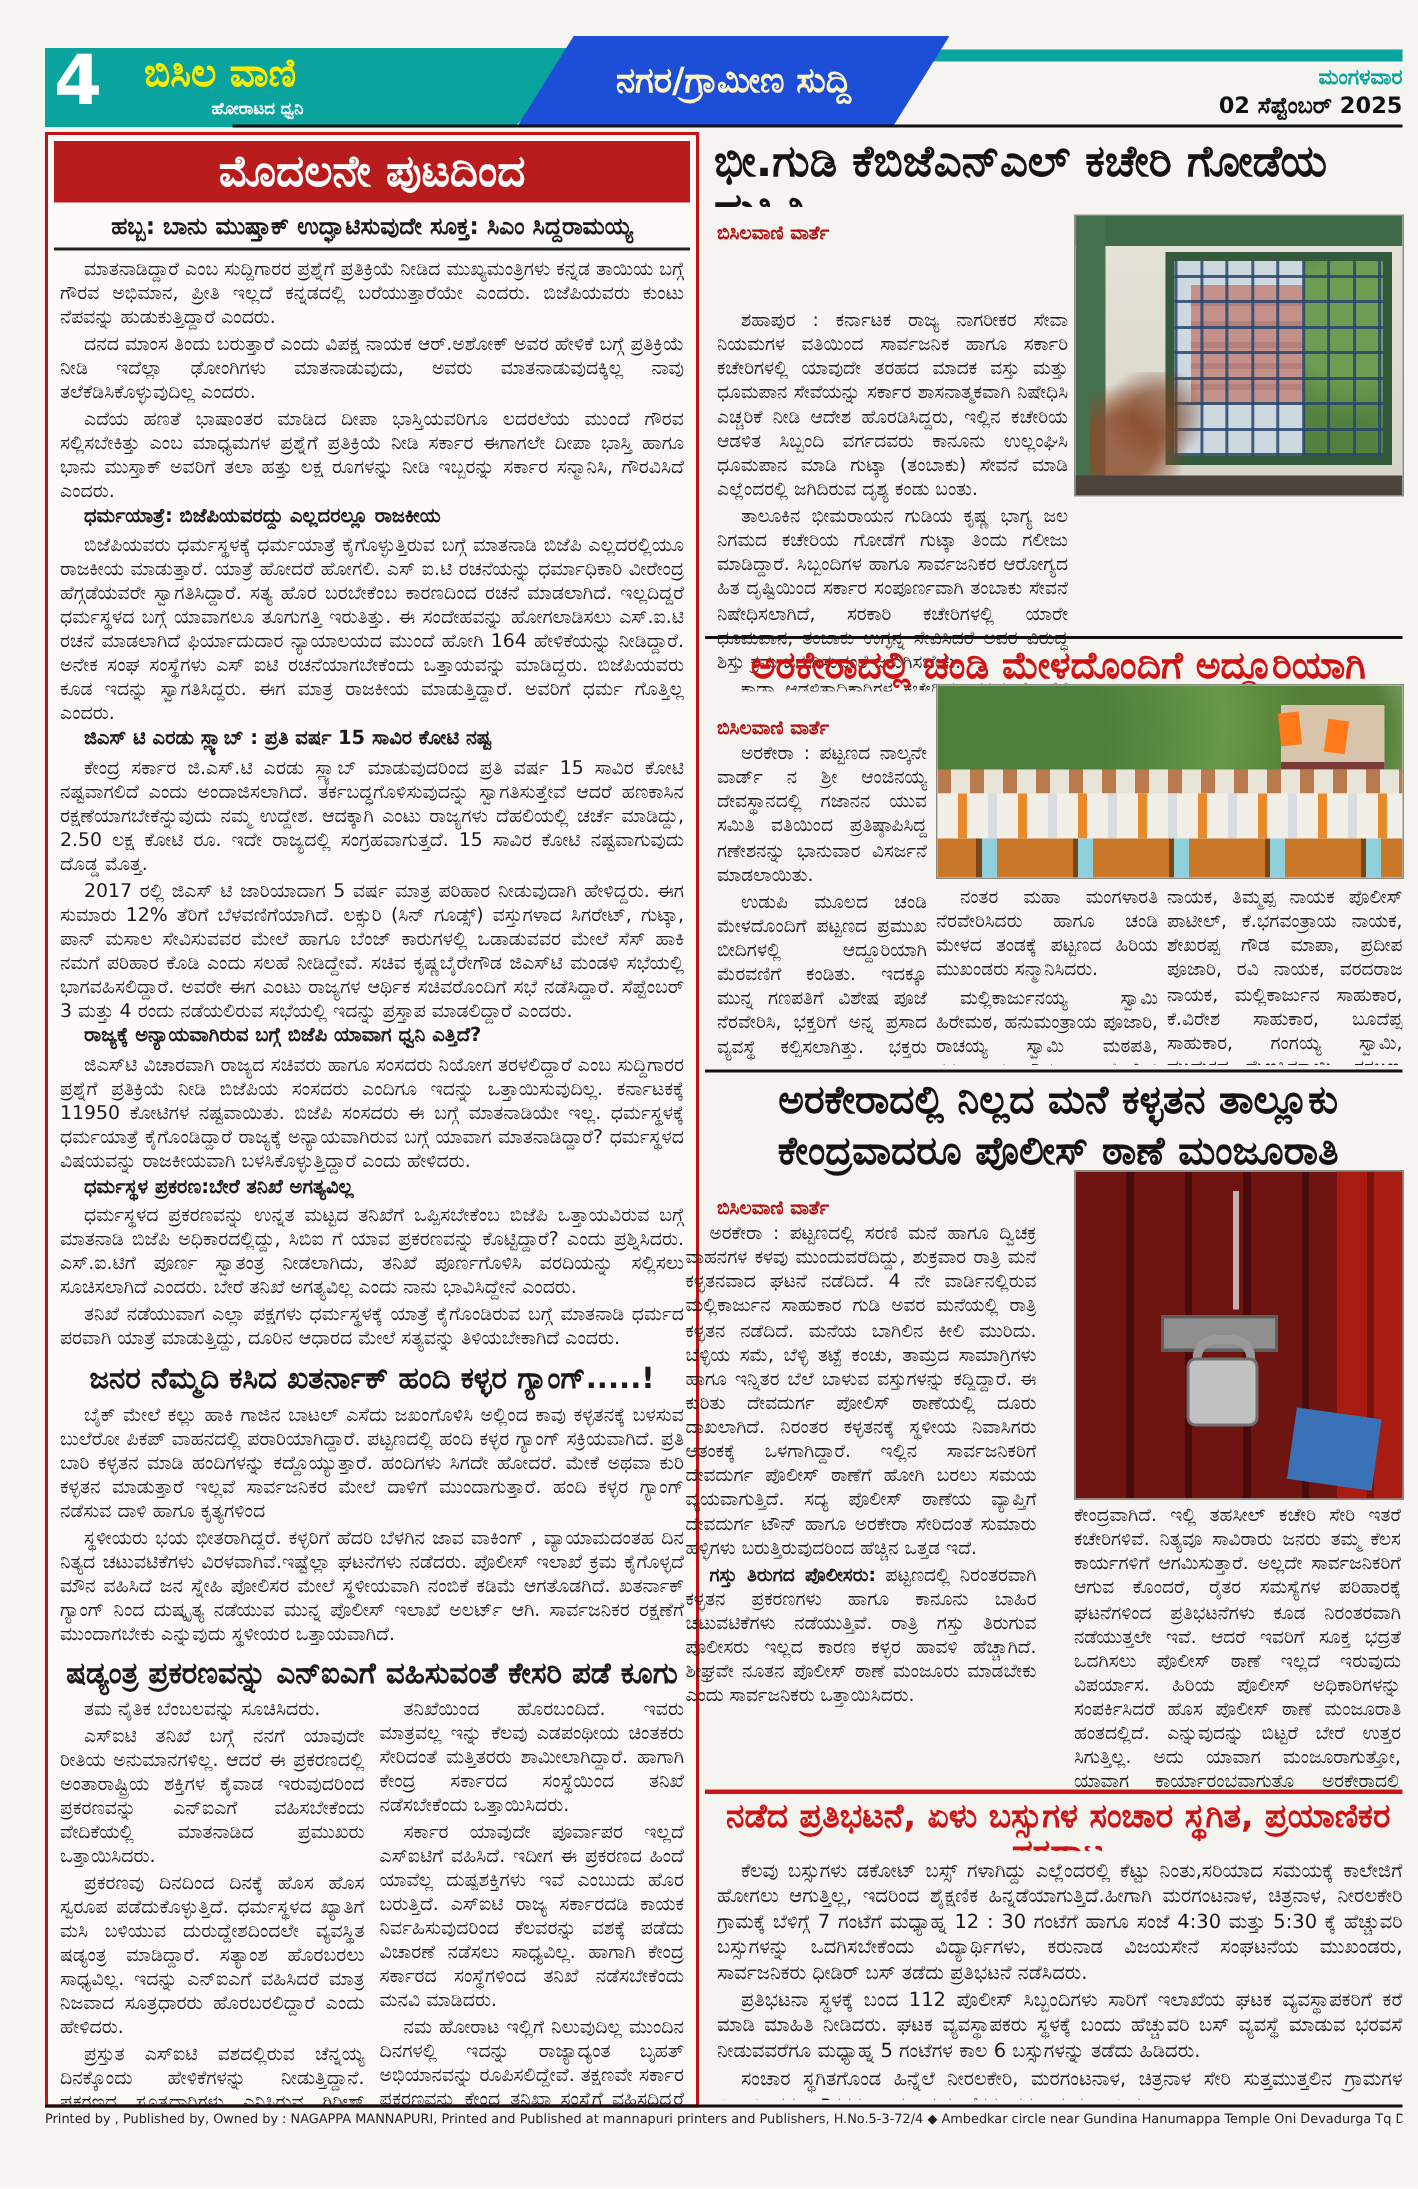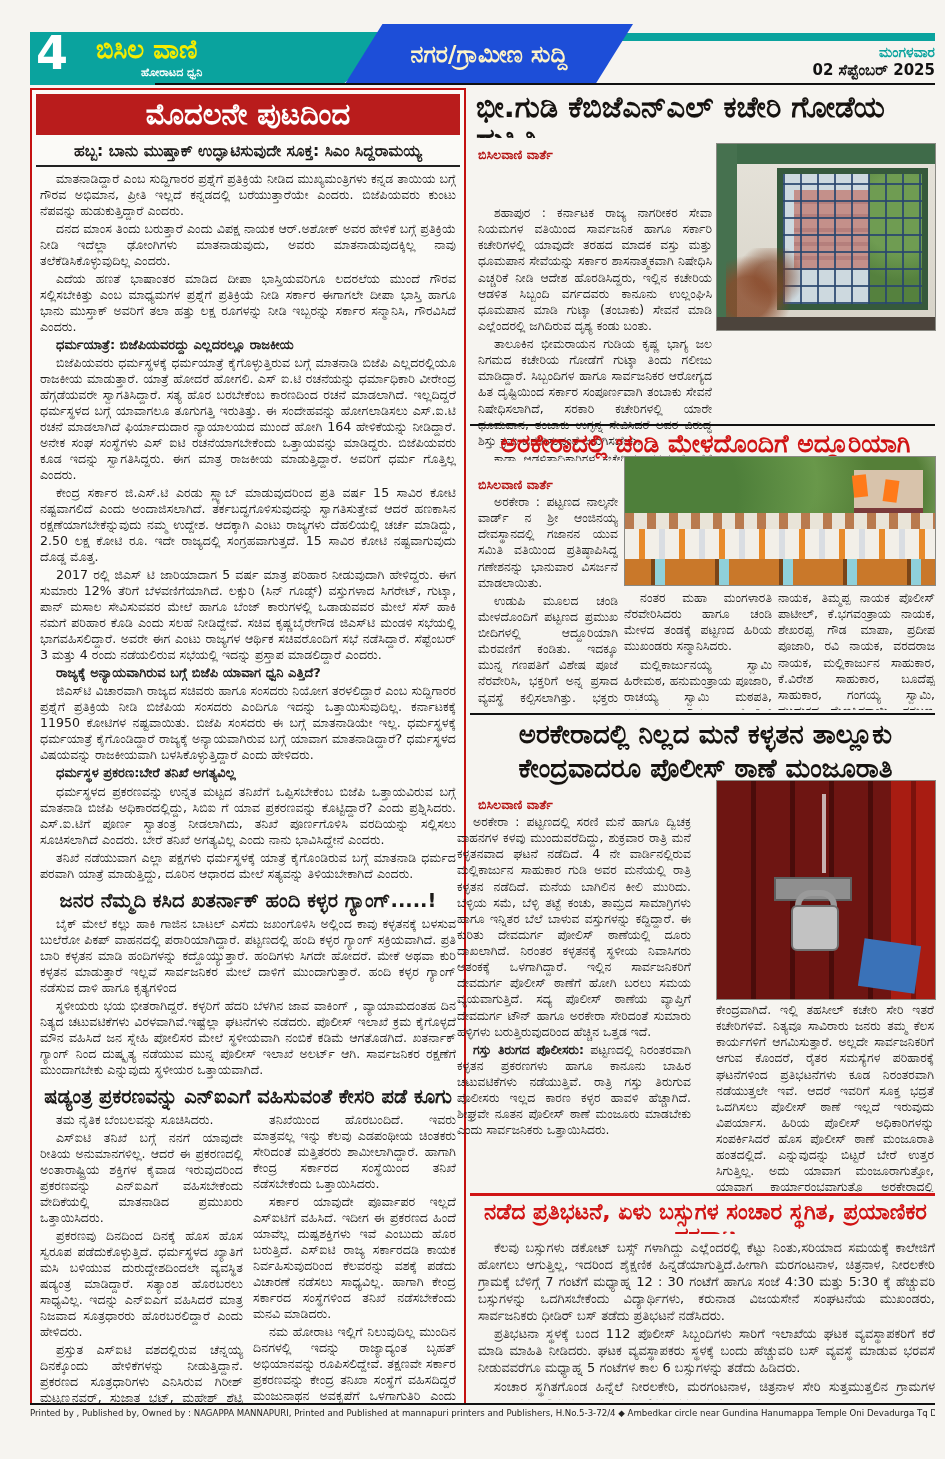--- a/index.html
+++ b/index.html
@@ -112,20 +112,21 @@
 
   <div class="leftbox">
     <div class="banner">ಮೊದಲನೇ ಪುಟದಿಂದ</div>
     <div class="leadhead">ಹಬ್ಬ: ಬಾನು ಮುಷ್ತಾಕ್ ಉದ್ಘಾಟಿಸುವುದೇ ಸೂಕ್ತ: ಸಿಎಂ ಸಿದ್ದರಾಮಯ್ಯ</div>
     <div class="lcontent">
       <p class="bp">ಮಾತನಾಡಿದ್ದಾರೆ ಎಂಬ ಸುದ್ದಿಗಾರರ ಪ್ರಶ್ನೆಗೆ ಪ್ರತಿಕ್ರಿಯೆ ನೀಡಿದ ಮುಖ್ಯಮಂತ್ರಿಗಳು ಕನ್ನಡ ತಾಯಿಯ ಬಗ್ಗೆ ಗೌರವ ಅಭಿಮಾನ, ಪ್ರೀತಿ ಇಲ್ಲದೆ ಕನ್ನಡದಲ್ಲಿ ಬರೆಯುತ್ತಾರೆಯೇ ಎಂದರು. ಬಿಜೆಪಿಯವರು ಕುಂಟು ನೆಪವನ್ನು ಹುಡುಕುತ್ತಿದ್ದಾರೆ ಎಂದರು.</p>
       <p class="bp">ದನದ ಮಾಂಸ ತಿಂದು ಬರುತ್ತಾರೆ ಎಂದು ವಿಪಕ್ಷ ನಾಯಕ ಆರ್.ಅಶೋಕ್ ಅವರ ಹೇಳಿಕೆ ಬಗ್ಗೆ ಪ್ರತಿಕ್ರಿಯೆ ನೀಡಿ ಇದೆಲ್ಲಾ ಢೋಂಗಿಗಳು ಮಾತನಾಡುವುದು, ಅವರು ಮಾತನಾಡುವುದಕ್ಕಿಲ್ಲ ನಾವು ತಲೆಕೆಡಿಸಿಕೊಳ್ಳುವುದಿಲ್ಲ ಎಂದರು.</p>
       <p class="bp">ಎದೆಯ ಹಣತೆ ಭಾಷಾಂತರ ಮಾಡಿದ ದೀಪಾ ಭಾಸ್ತಿಯವರಿಗೂ ಲದರಲೆಯ ಮುಂದೆ ಗೌರವ ಸಲ್ಲಿಸಬೇಕಿತ್ತು ಎಂಬ ಮಾಧ್ಯಮಗಳ ಪ್ರಶ್ನೆಗೆ ಪ್ರತಿಕ್ರಿಯೆ ನೀಡಿ ಸರ್ಕಾರ ಈಗಾಗಲೇ ದೀಪಾ ಭಾಸ್ತಿ ಹಾಗೂ ಭಾನು ಮುಸ್ತಾಕ್ ಅವರಿಗೆ ತಲಾ ಹತ್ತು ಲಕ್ಷ ರೂಗಳನ್ನು ನೀಡಿ ಇಬ್ಬರನ್ನು ಸರ್ಕಾರ ಸನ್ಮಾನಿಸಿ, ಗೌರವಿಸಿದೆ ಎಂದರು.</p>
       <div class="subh">ಧರ್ಮಯಾತ್ರೆ: ಬಿಜೆಪಿಯವರದ್ದು ಎಲ್ಲದರಲ್ಲೂ ರಾಜಕೀಯ</div>
       <p class="bp">ಬಿಜೆಪಿಯವರು ಧರ್ಮಸ್ಥಳಕ್ಕೆ ಧರ್ಮಯಾತ್ರೆ ಕೈಗೊಳ್ಳುತ್ತಿರುವ ಬಗ್ಗೆ ಮಾತನಾಡಿ ಬಿಜೆಪಿ ಎಲ್ಲದರಲ್ಲಿಯೂ ರಾಜಕೀಯ ಮಾಡುತ್ತಾರೆ. ಯಾತ್ರೆ ಹೋದರೆ ಹೋಗಲಿ. ಎಸ್ ಐ.ಟಿ ರಚನೆಯನ್ನು ಧರ್ಮಾಧಿಕಾರಿ ವೀರೇಂದ್ರ ಹೆಗ್ಗಡೆಯವರೇ ಸ್ವಾಗತಿಸಿದ್ದಾರೆ. ಸತ್ಯ ಹೊರ ಬರಬೇಕೆಂಬ ಕಾರಣದಿಂದ ರಚನೆ ಮಾಡಲಾಗಿದೆ. ಇಲ್ಲದಿದ್ದರೆ ಧರ್ಮಸ್ಥಳದ ಬಗ್ಗೆ ಯಾವಾಗಲೂ ತೂಗುಗತ್ತಿ ಇರುತಿತ್ತು. ಈ ಸಂದೇಹವನ್ನು ಹೋಗಲಾಡಿಸಲು ಎಸ್.ಐ.ಟಿ ರಚನೆ ಮಾಡಲಾಗಿದೆ ಫಿರ್ಯಾದುದಾರ ನ್ಯಾಯಾಲಯದ ಮುಂದೆ ಹೋಗಿ 164 ಹೇಳಿಕೆಯನ್ನು ನೀಡಿದ್ದಾರೆ. ಅನೇಕ ಸಂಘ ಸಂಸ್ಥೆಗಳು ಎಸ್ ಐಟಿ ರಚನೆಯಾಗಬೇಕೆಂದು ಒತ್ತಾಯವನ್ನು ಮಾಡಿದ್ದರು. ಬಿಜೆಪಿಯವರು ಕೂಡ ಇದನ್ನು ಸ್ವಾಗತಿಸಿದ್ದರು. ಈಗ ಮಾತ್ರ ರಾಜಕೀಯ ಮಾಡುತ್ತಿದ್ದಾರೆ. ಅವರಿಗೆ ಧರ್ಮ ಗೊತ್ತಿಲ್ಲ ಎಂದರು.</p>
+      <div class="subh">ಜಿಎಸ್ ಟಿ ಎರಡು ಸ್ಲ್ಯಾಬ್ : ಪ್ರತಿ ವರ್ಷ 15 ಸಾವಿರ ಕೋಟಿ ನಷ್ಟ</div>
       <p class="bp">ಕೇಂದ್ರ ಸರ್ಕಾರ ಜಿ.ಎಸ್.ಟಿ ಎರಡು ಸ್ಲ್ಯಾಬ್ ಮಾಡುವುದರಿಂದ ಪ್ರತಿ ವರ್ಷ 15 ಸಾವಿರ ಕೋಟಿ ನಷ್ಟವಾಗಲಿದೆ ಎಂದು ಅಂದಾಜಿಸಲಾಗಿದೆ. ತರ್ಕಬದ್ಧಗೊಳಿಸುವುದನ್ನು ಸ್ವಾಗತಿಸುತ್ತೇವೆ ಆದರೆ ಹಣಕಾಸಿನ ರಕ್ಷಣೆಯಾಗಬೇಕೆನ್ನುವುದು ನಮ್ಮ ಉದ್ದೇಶ. ಆದಕ್ಕಾಗಿ ಎಂಟು ರಾಜ್ಯಗಳು ದೆಹಲಿಯಲ್ಲಿ ಚರ್ಚೆ ಮಾಡಿದ್ದು, 2.50 ಲಕ್ಷ ಕೋಟಿ ರೂ. ಇದೇ ರಾಜ್ಯದಲ್ಲಿ ಸಂಗ್ರಹವಾಗುತ್ತದೆ. 15 ಸಾವಿರ ಕೋಟಿ ನಷ್ಟವಾಗುವುದು ದೊಡ್ಡ ಮೊತ್ತ.</p>
       <p class="bp">2017 ರಲ್ಲಿ ಜಿಎಸ್ ಟಿ ಜಾರಿಯಾದಾಗ 5 ವರ್ಷ ಮಾತ್ರ ಪರಿಹಾರ ನೀಡುವುದಾಗಿ ಹೇಳಿದ್ದರು. ಈಗ ಸುಮಾರು 12% ತೆರಿಗೆ ಬೆಳವಣಿಗೆಯಾಗಿದೆ. ಲಕ್ಸುರಿ (ಸಿನ್ ಗೂಡ್ಸ್) ವಸ್ತುಗಳಾದ ಸಿಗರೇಟ್, ಗುಟ್ಕಾ, ಪಾನ್ ಮಸಾಲ ಸೇವಿಸುವವರ ಮೇಲೆ ಹಾಗೂ ಬೆಂಜ್ ಕಾರುಗಳಲ್ಲಿ ಒಡಾಡುವವರ ಮೇಲೆ ಸೆಸ್ ಹಾಕಿ ನಮಗೆ ಪರಿಹಾರ ಕೊಡಿ ಎಂದು ಸಲಹೆ ನೀಡಿದ್ದೇವೆ. ಸಚಿವ ಕೃಷ್ಣಬೈರೇಗೌಡ ಜಿಎಸ್‌ಟಿ ಮಂಡಳಿ ಸಭೆಯಲ್ಲಿ ಭಾಗವಹಿಸಲಿದ್ದಾರೆ. ಅವರೇ ಈಗ ಎಂಟು ರಾಜ್ಯಗಳ ಆರ್ಥಿಕ ಸಚಿವರೊಂದಿಗೆ ಸಭೆ ನಡೆಸಿದ್ದಾರೆ. ಸೆಪ್ಟೆಂಬರ್ 3 ಮತ್ತು 4 ರಂದು ನಡೆಯಲಿರುವ ಸಭೆಯಲ್ಲಿ ಇದನ್ನು ಪ್ರಸ್ತಾಪ ಮಾಡಲಿದ್ದಾರೆ ಎಂದರು.</p>
       <div class="subh">ರಾಜ್ಯಕ್ಕೆ ಅನ್ಯಾಯವಾಗಿರುವ ಬಗ್ಗೆ ಬಿಜೆಪಿ ಯಾವಾಗ ಧ್ವನಿ ಎತ್ತಿದೆ?</div>
       <p class="bp">ಜಿಎಸ್‌ಟಿ ವಿಚಾರವಾಗಿ ರಾಜ್ಯದ ಸಚಿವರು ಹಾಗೂ ಸಂಸದರು ನಿಯೋಗ ತರಳಲಿದ್ದಾರೆ ಎಂಬ ಸುದ್ದಿಗಾರರ ಪ್ರಶ್ನೆಗೆ ಪ್ರತಿಕ್ರಿಯೆ ನೀಡಿ ಬಿಜೆಪಿಯ ಸಂಸದರು ಎಂದಿಗೂ ಇದನ್ನು ಒತ್ತಾಯಿಸುವುದಿಲ್ಲ. ಕರ್ನಾಟಕಕ್ಕೆ 11950 ಕೋಟಿಗಳ ನಷ್ಟವಾಯಿತು. ಬಿಜೆಪಿ ಸಂಸದರು ಈ ಬಗ್ಗೆ ಮಾತನಾಡಿಯೇ ಇಲ್ಲ. ಧರ್ಮಸ್ಥಳಕ್ಕೆ ಧರ್ಮಯಾತ್ರೆ ಕೈಗೊಂಡಿದ್ದಾರೆ ರಾಜ್ಯಕ್ಕೆ ಅನ್ಯಾಯವಾಗಿರುವ ಬಗ್ಗೆ ಯಾವಾಗ ಮಾತನಾಡಿದ್ದಾರೆ? ಧರ್ಮಸ್ಥಳದ ವಿಷಯವನ್ನು ರಾಜಕೀಯವಾಗಿ ಬಳಸಿಕೊಳ್ಳುತ್ತಿದ್ದಾರೆ ಎಂದು ಹೇಳಿದರು.</p>
       <div class="subh">ಧರ್ಮಸ್ಥಳ ಪ್ರಕರಣ:ಬೇರೆ ತನಿಖೆ ಅಗತ್ಯವಿಲ್ಲ</div>
       <p class="bp">ಧರ್ಮಸ್ಥಳದ ಪ್ರಕರಣವನ್ನು ಉನ್ನತ ಮಟ್ಟದ ತನಿಖೆಗೆ ಒಪ್ಪಿಸಬೇಕೆಂಬ ಬಿಜೆಪಿ ಒತ್ತಾಯವಿರುವ ಬಗ್ಗೆ ಮಾತನಾಡಿ ಬಿಜೆಪಿ ಅಧಿಕಾರದಲ್ಲಿದ್ದು, ಸಿಬಿಐ ಗೆ ಯಾವ ಪ್ರಕರಣವನ್ನು ಕೊಟ್ಟಿದ್ದಾರೆ? ಎಂದು ಪ್ರಶ್ನಿಸಿದರು. ಎಸ್.ಐ.ಟಿಗೆ ಪೂರ್ಣ ಸ್ವಾತಂತ್ರ ನೀಡಲಾಗಿದು, ತನಿಖೆ ಪೂರ್ಣಗೊಳಿಸಿ ವರದಿಯನ್ನು ಸಲ್ಲಿಸಲು ಸೂಚಿಸಲಾಗಿದೆ ಎಂದರು. ಬೇರೆ ತನಿಖೆ ಅಗತ್ಯವಿಲ್ಲ ಎಂದು ನಾನು ಭಾವಿಸಿದ್ದೇನೆ ಎಂದರು.</p>
       <p class="bp">ತನಿಖೆ ನಡೆಯುವಾಗ ಎಲ್ಲಾ ಪಕ್ಷಗಳು ಧರ್ಮಸ್ಥಳಕ್ಕೆ ಯಾತ್ರೆ ಕೈಗೊಂಡಿರುವ ಬಗ್ಗೆ ಮಾತನಾಡಿ ಧರ್ಮದ ಪರವಾಗಿ ಯಾತ್ರೆ ಮಾಡುತ್ತಿದ್ದು, ದೂರಿನ ಆಧಾರದ ಮೇಲೆ ಸತ್ಯವನ್ನು ತಿಳಿಯಬೇಕಾಗಿದೆ ಎಂದರು.</p>
       <div class="bigh">ಜನರ ನೆಮ್ಮದಿ ಕಸಿದ ಖತರ್ನಾಕ್ ಹಂದಿ ಕಳ್ಳರ ಗ್ಯಾಂಗ್.....!</div>
       <p class="bp">ಬೈಕ್ ಮೇಲೆ ಕಲ್ಲು ಹಾಕಿ ಗಾಜಿನ ಬಾಟಲ್ ಎಸೆದು ಜಖಂಗೊಳಿಸಿ ಅಲ್ಲಿಂದ ಕಾವು ಕಳ್ಳತನಕ್ಕೆ ಬಳಸುವ ಬುಲೆರೋ ಪಿಕಪ್ ವಾಹನದಲ್ಲಿ ಪರಾರಿಯಾಗಿದ್ದಾರೆ. ಪಟ್ಟಣದಲ್ಲಿ ಹಂದಿ ಕಳ್ಳರ ಗ್ಯಾಂಗ್ ಸಕ್ರಿಯವಾಗಿದೆ. ಪ್ರತಿ ಬಾರಿ ಕಳ್ಳತನ ಮಾಡಿ ಹಂದಿಗಳನ್ನು ಕದ್ದೊಯ್ಯುತ್ತಾರೆ. ಹಂದಿಗಳು ಸಿಗದೇ ಹೋದರೆ. ಮೇಕೆ ಅಥವಾ ಕುರಿ ಕಳ್ಳತನ ಮಾಡುತ್ತಾರೆ ಇಲ್ಲವೆ ಸಾರ್ವಜನಿಕರ ಮೇಲೆ ದಾಳಿಗೆ ಮುಂದಾಗುತ್ತಾರೆ. ಹಂದಿ ಕಳ್ಳರ ಗ್ಯಾಂಗ್ ನಡೆಸುವ ದಾಳಿ ಹಾಗೂ ಕೃತ್ಯಗಳಿಂದ</p>
       <p class="bp">ಸ್ಥಳೀಯರು ಭಯ ಭೀತರಾಗಿದ್ದರೆ. ಕಳ್ಳರಿಗೆ ಹೆದರಿ ಬೆಳಗಿನ ಜಾವ ವಾಕಿಂಗ್ , ವ್ಯಾಯಾಮದಂತಹ ದಿನ ನಿತ್ಯದ ಚಟುವಟಿಕೆಗಳು ವಿರಳವಾಗಿವೆ.ಇಷ್ಟೆಲ್ಲಾ ಘಟನೆಗಳು ನಡೆದರು. ಪೊಲೀಸ್ ಇಲಾಖೆ ಕ್ರಮ ಕೈಗೊಳ್ಳದೆ ಮೌನ ವಹಿಸಿದೆ ಜನ ಸ್ನೇಹಿ ಪೋಲಿಸರ ಮೇಲೆ ಸ್ಥಳೀಯವಾಗಿ ನಂಬಿಕೆ ಕಡಿಮೆ ಆಗತೊಡಗಿದೆ. ಖತರ್ನಾಕ್ ಗ್ಯಾಂಗ್ ನಿಂದ ದುಷ್ಕೃತ್ಯ ನಡೆಯುವ ಮುನ್ನ ಪೊಲೀಸ್ ಇಲಾಖೆ ಅಲರ್ಟ್ ಆಗಿ. ಸಾರ್ವಜನಿಕರ ರಕ್ಷಣೆಗೆ ಮುಂದಾಗಬೇಕು ಎನ್ನುವುದು ಸ್ಥಳೀಯರ ಒತ್ತಾಯವಾಗಿದೆ.</p>

